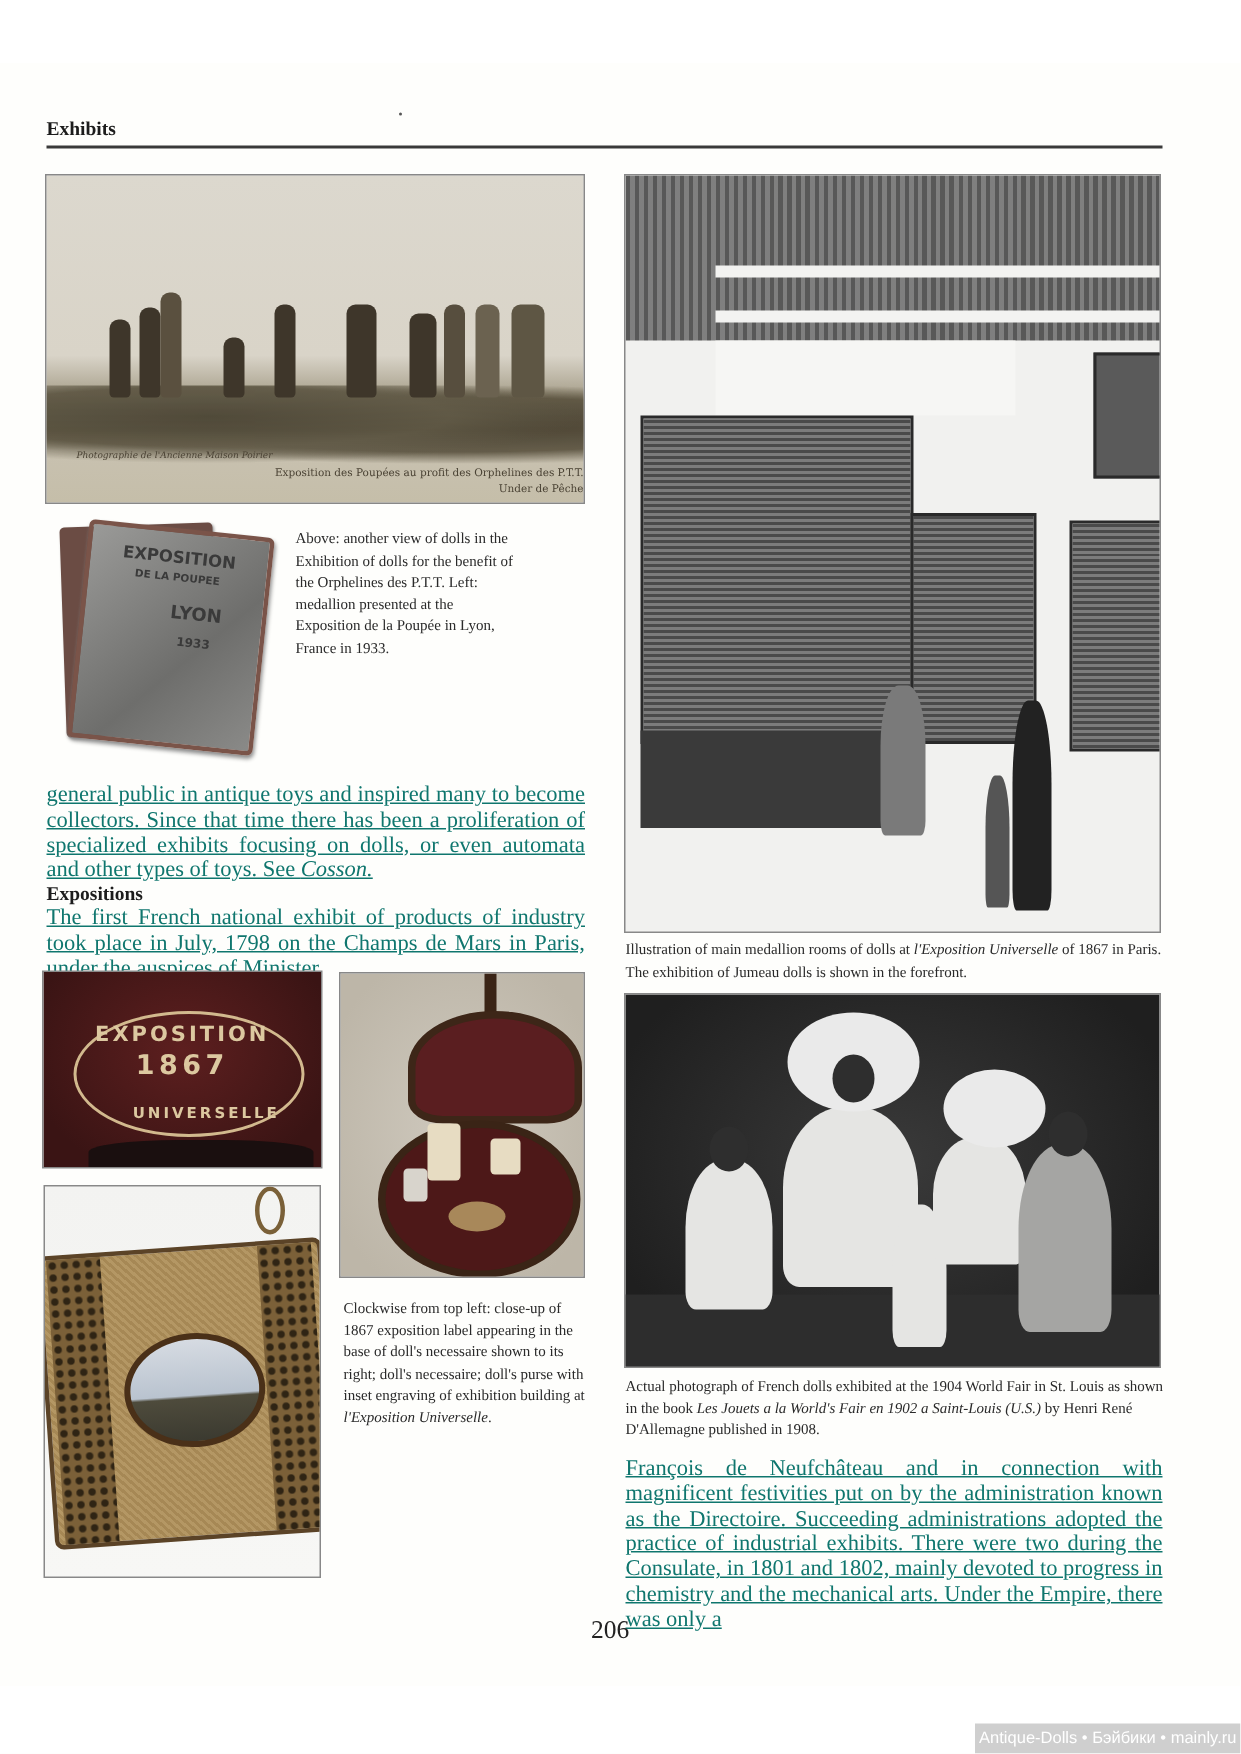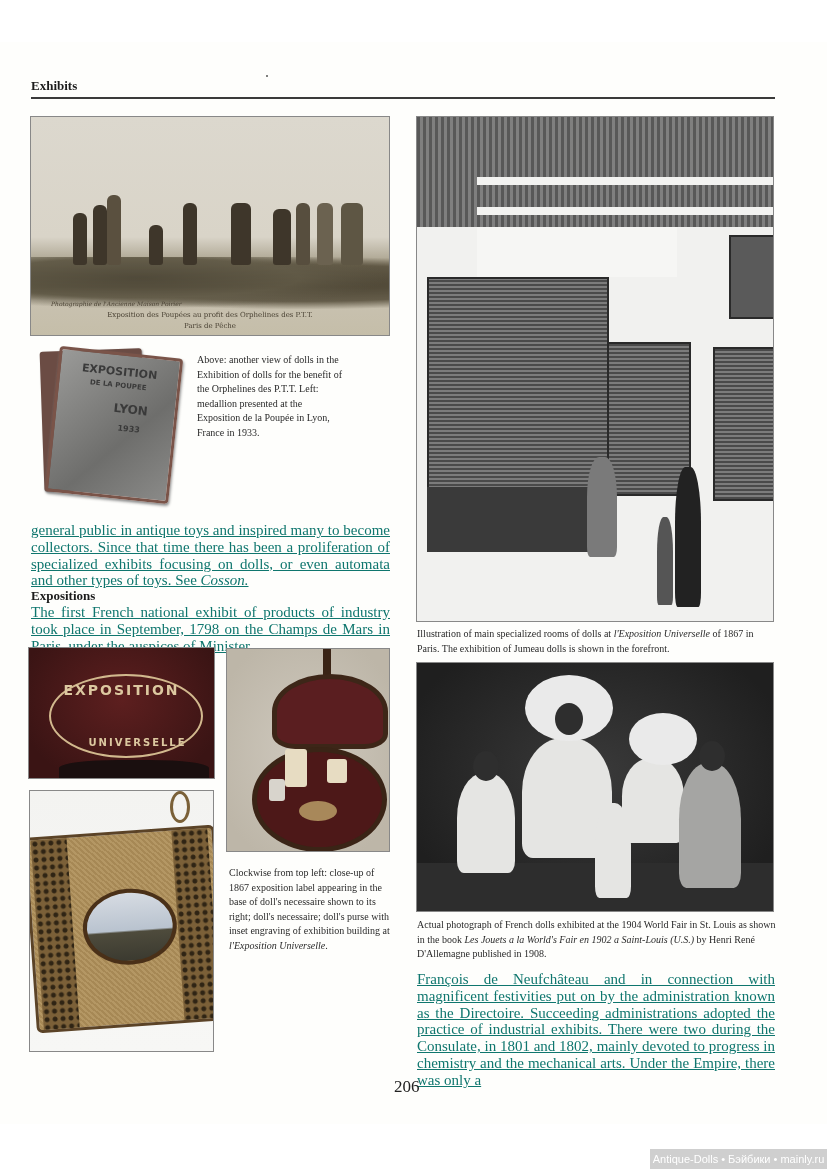--- a/index.html
+++ b/index.html
@@ -23,21 +23,21 @@
   .photo { position:absolute; overflow:hidden; box-sizing:border-box; border:1px solid #888; }
 
   
   .p1 { left:30px; top:116px; width:360px; height:220px;
         background:linear-gradient(#dcd8ce 0%, #d9d4c8 55%, #a59d88 68%, #6f6653 78%, #c8c1b0 84%, #c5bea9 100%); }
   .p1 .ground { position:absolute; left:0; top:140px; width:360px; height:52px;
         background:radial-gradient(ellipse at 30% 40%, #4b4535 0%, #5c5542 45%, transparent 70%),
                    radial-gradient(ellipse at 75% 50%, #474030 0%, #5a523f 50%, transparent 72%);
         opacity:0.9; }
   .p1 .doll { position:absolute; bottom:70px; width:14px; border-radius:6px 6px 3px 3px; background:#3e362a; }
-  .p1 .cap { position:absolute; left:0; width:100%; text-align:center; font-size:7px; color:#4a4234; font-family:"DejaVu Serif", serif; }
+  .p1 .cap { position:absolute; left:0; width:100%; text-align:right; font-size:7px; color:#4a4234; font-family:"DejaVu Serif", serif; }
 
   
   .medal-back { left:42px; top:350px; width:102px; height:140px; background:#6b4c44; transform:rotate(-2deg); border-radius:3px; box-shadow:1px 1px 2px #999; }
   .medal { left:52px; top:352px; width:118px; height:140px; background:linear-gradient(135deg,#9a9a98,#6e6e6c 60%,#8a8a88); transform:rotate(6deg); border:3px solid #7a5449; border-radius:4px; box-shadow:1px 2px 3px #888; }
   .medal .m-text { position:absolute; width:100%; text-align:center; color:#3a3a3a; font-family:"DejaVu Sans", sans-serif; font-weight:bold; }
 
   .caption { font-size:10px; line-height:14.5px; color:#2a2a2a; }
   .caption i { font-style:italic; }
   .body-text { font-size:15px; line-height:16.8px; color:#0f766e; text-align:justify;text-decoration:underline; }
   .subhead { font-size:13px; font-weight:bold; color:#1c1c1c; }
@@ -100,53 +100,53 @@
   <div class="doll" style="left:76px;height:70px;background:#5a503f;"></div>
   <div class="doll" style="left:118px;height:40px;"></div>
   <div class="doll" style="left:152px;height:62px;"></div>
   <div class="doll" style="left:200px;width:20px;height:62px;"></div>
   <div class="doll" style="left:242px;width:18px;height:56px;"></div>
   <div class="doll" style="left:265px;height:62px;background:#574e3e;"></div>
   <div class="doll" style="left:286px;width:16px;height:62px;background:#6b6250;"></div>
   <div class="doll" style="left:310px;width:22px;height:62px;background:#5e5644;"></div>
   <div class="cap" style="top:183px;text-align:left;left:20px;font-style:italic;font-size:6px;">Photographie de l'Ancienne Maison Poirier</div>
   <div class="cap" style="top:194px;">Exposition des Poupées au profit des Orphelines des P.T.T.</div>
-  <div class="cap" style="top:205px;">Paris de Pêche</div>
+  <div class="cap" style="top:205px;">Under de Pêche</div>
 </div>
 
 <div class="abs medal-back"></div>
 <div class="abs medal" title="Medallion presented at the Exposition de la Poupée in Lyon, France in 1933">
   <div class="m-text" style="top:10px;font-size:11px;">EXPOSITION</div>
   <div class="m-text" style="top:26px;font-size:7px;">DE LA POUPEE</div>
   <div class="m-text" style="top:46px;font-size:12px;padding-left:30px;box-sizing:border-box;">LYON</div>
   <div class="m-text" style="top:68px;font-size:8px;padding-left:30px;box-sizing:border-box;">1933</div>
 </div>
 
 <div class="abs caption" style="left:197px;top:353px;width:150px;">Above: another view of dolls in the Exhibition of dolls for the benefit of the Orphelines des P.T.T. Left: medallion presented at the Exposition de la Poupée in Lyon, France in 1933.</div>
 
 <div class="abs body-text" style="left:31px;top:522px;width:359px;"><span>general public in antique toys and inspired many to become collectors. Since that time there has been a proliferation of specialized exhibits focusing on dolls, or even automata and other types of toys. See </span><i>Cosson.</i></div>
 
 <div class="abs subhead" style="left:31px;top:588px;">Expositions</div>
-<div class="abs body-text" style="left:31px;top:604px;width:359px;">The first French national exhibit of products of industry took place in September, 1798 on the Champs de Mars in Paris, under the auspices of Minister</div>
+<div class="abs body-text" style="left:31px;top:604px;width:359px;">The first French national exhibit of products of industry took place in July, 1798 on the Champs de Mars in Paris, under the auspices of Minister</div>
 
 <div class="photo p2" title="Illustration of main exhibition rooms of dolls at l'Exposition Universelle of 1867">
   <div class="ceiling"></div>
   <div class="beam" style="left:60px;top:60px;width:298px;"></div>
   <div class="beam" style="left:60px;top:90px;width:298px;"></div>
   <div class="abs" style="left:60px;top:110px;width:200px;height:50px;background:#f6f6f4;"></div>
   <div class="abs" style="left:312px;top:118px;width:44px;height:80px;background:#5a5a5a;border:2px solid #2a2a2a;"></div>
   <div class="case" style="left:10px;top:160px;width:178px;height:215px;"></div>
   <div class="case-base" style="left:10px;top:370px;width:182px;height:65px;"></div>
   <div class="case" style="left:190px;top:225px;width:80px;height:150px;"></div>
   <div class="case" style="left:296px;top:230px;width:60px;height:150px;"></div>
   <div class="figure" style="left:258px;top:350px;width:26px;height:140px;"></div>
   <div class="figure" style="left:240px;top:400px;width:16px;height:88px;background:#555;"></div>
   <div class="figure" style="left:170px;top:340px;width:30px;height:100px;background:#7a7a7a;"></div>
 </div>
-<div class="abs caption" style="left:417px;top:627px;width:360px;"><span>Illustration of main specialized  rooms of dolls at </span><i>l'Exposition Universelle</i><span> of 1867 in Paris. The exhibition of Jumeau dolls is shown in the forefront.</span></div>
+<div class="abs caption" style="left:417px;top:627px;width:360px;"><span>Illustration of main medallion  rooms of dolls at </span><i>l'Exposition Universelle</i><span> of 1867 in Paris. The exhibition of Jumeau dolls is shown in the forefront.</span></div>
 
 <div class="photo p3" title="Actual photograph of French dolls exhibited at the 1904 World Fair in St. Louis">
   <div class="stand"></div>
   <div class="doll" style="left:40px;top:110px;width:58px;height:100px;"></div>
   <div class="head" style="left:56px;top:88px;width:26px;height:30px;"></div>
   <div class="doll" style="left:105px;top:75px;width:90px;height:120px;"></div>
   <div class="hat" style="left:108px;top:12px;width:88px;height:66px;"></div>
   <div class="head" style="left:138px;top:40px;width:28px;height:32px;"></div>
   <div class="doll" style="left:178px;top:140px;width:36px;height:95px;"></div>
   <div class="doll" style="left:205px;top:95px;width:62px;height:85px;"></div>
@@ -154,20 +154,21 @@
   <div class="doll" style="left:262px;top:100px;width:62px;height:125px;background:#a5a5a3;"></div>
   <div class="head" style="left:282px;top:78px;width:26px;height:30px;"></div>
 </div>
 <div class="abs caption" style="left:417px;top:918px;width:360px;"><span>Actual photograph of French dolls exhibited at the 1904 World Fair in St. Louis as shown in the book </span><i>Les Jouets a la World's Fair en 1902 a Saint-Louis (U.S.)</i><span> by Henri René D'Allemagne published in 1908.</span></div>
 
 <div class="abs body-text" style="left:417px;top:971px;width:358px;">François de Neufchâteau and in connection with magnificent festivities put on by the administration known as the Directoire. Succeeding administrations adopted the practice of industrial exhibits. There were two during the Consulate, in 1801 and 1802, mainly devoted to progress in chemistry and the mechanical arts. Under the Empire, there was only a</div>
 
 <div class="photo p4" title="Close-up of 1867 exposition label">
   <div class="oval"></div>
   <div class="lbl" style="top:34px;font-size:14px;letter-spacing:2px;">EXPOSITION</div>
+  <div class="lbl" style="top:52px;font-size:18px;letter-spacing:3px;">1867</div>
   <div class="lbl" style="top:89px;font-size:10px;letter-spacing:2px;padding-left:16px;">UNIVERSELLE</div>
   <div class="strap"></div>
 </div>
 
 <div class="photo p5" title="Doll's necessaire">
   <div class="strap"></div>
   <div class="lid"></div>
   <div class="box"></div>
   <div class="brush" style="left:58px;top:100px;width:22px;height:38px;"></div>
   <div class="brush" style="left:100px;top:110px;width:20px;height:24px;"></div>

